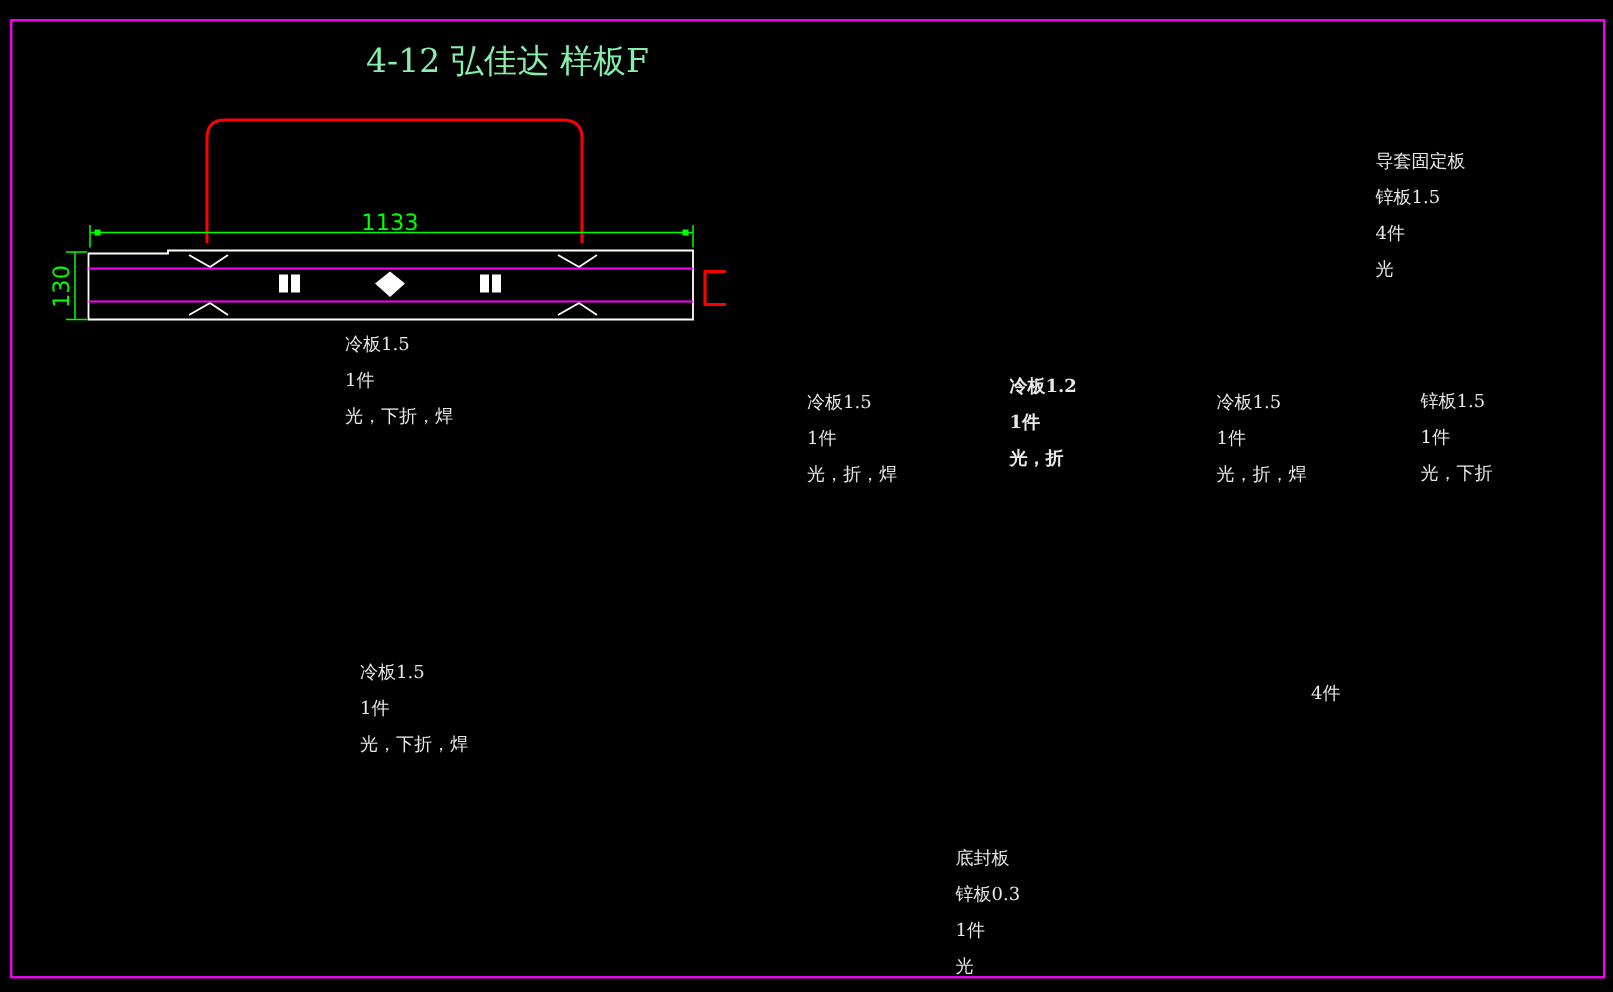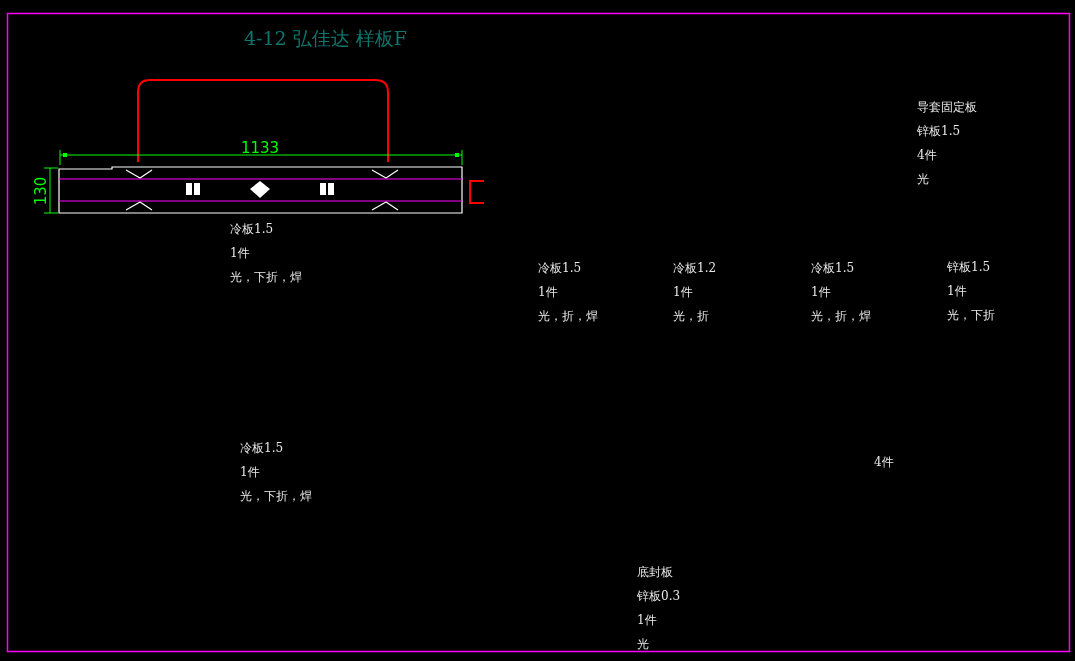--- a/index.html
+++ b/index.html
@@ -1,19 +1,19 @@
 <!DOCTYPE html>
 <html><head>
 <meta charset="utf-8">
 <style>
   html, body { margin:0; padding:0; background:#000; }
   body { width:1075px; height:661px; position:relative; overflow:hidden; font-family:"DejaVu Serif", serif; }
   #cad { position:absolute; left:0; top:0; width:1075px; height:661px; }
   .lbl { position:absolute; color:#e8e8e8; font-size:12px; line-height:24px; white-space:nowrap; font-family:"DejaVu Serif", serif; }
-  .title { position:absolute; color:#0f766e; font-size:19px; white-space:nowrap; font-family:"DejaVu Serif", serif; }
+  .title { position:absolute; color:#86efac; font-size:22px; white-space:nowrap; font-family:"DejaVu Serif", serif; }
   .dim { fill:#00ff00; font-family:"DejaVu Sans", sans-serif; font-size:15px; }
   .dimsm { fill:#00ff00; font-family:Liberation Sans, sans-serif; font-size:14px; }
   .g { stroke:#00ff00; stroke-width:1; fill:none; }
   .w { stroke:#ffffff; stroke-width:1.2; fill:none; }
   .m { stroke:#ff00ff; stroke-width:1.2; fill:none; }
   .r { stroke:#ff0000; stroke-width:2; fill:none; }
   .wf { fill:#ffffff; }
   .gf { fill:#00ff00; }
 </style>
 </head>
@@ -236,21 +236,21 @@
   <div>1件</div>
   <div>光，下折，焊</div>
 </div>
 
 <div class="lbl" style="left:538px; top:256px;">
   <div>冷板1.5</div>
   <div>1件</div>
   <div>光，折，焊</div>
 </div>
 
-<div class="lbl" style="left:673px; top:256px;">
+<div class="lbl" style="left:673px; top:245px;font-weight:bold;">
   <div>冷板1.2</div>
   <div>1件</div>
   <div>光，折</div>
 </div>
 
 <div class="lbl" style="left:811px; top:256px;">
   <div>冷板1.5</div>
   <div>1件</div>
   <div>光，折，焊</div>
 </div>

